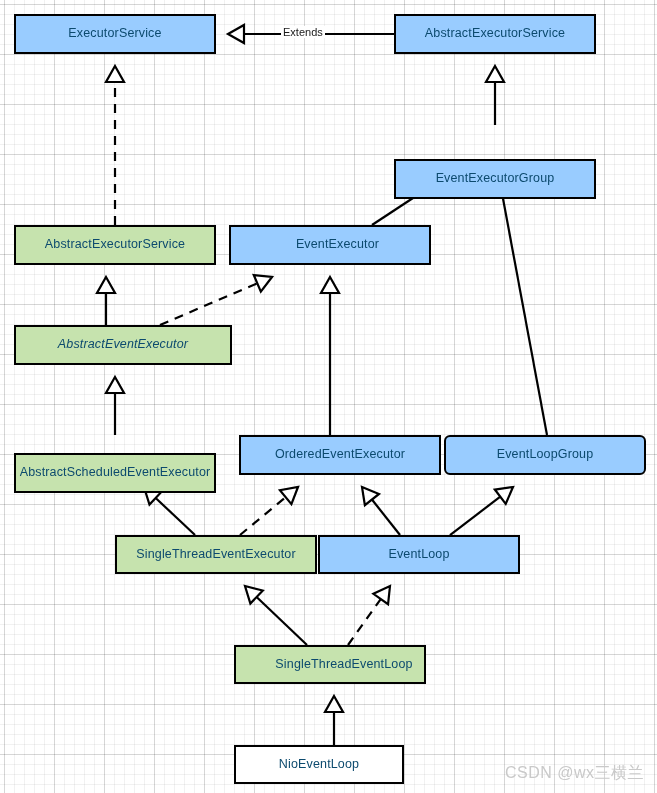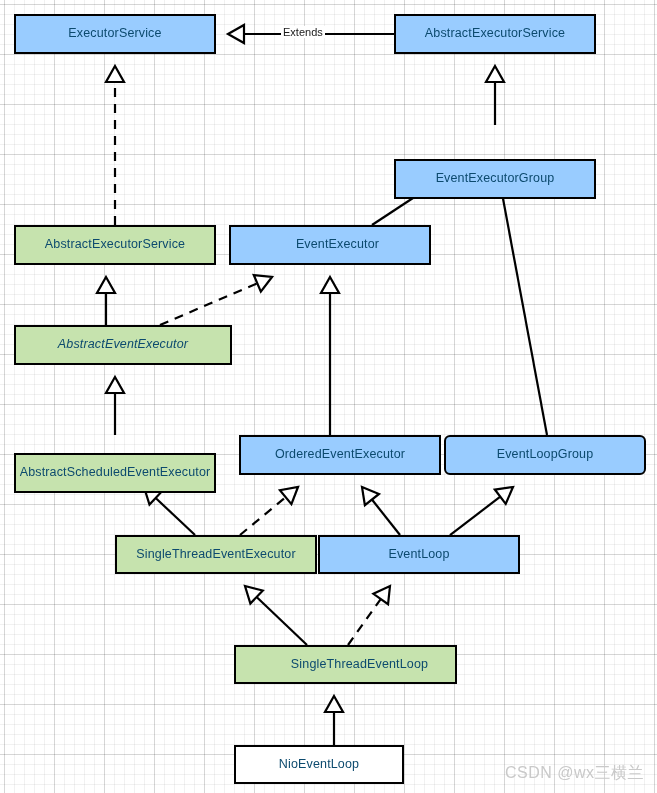--- a/index.html
+++ b/index.html
@@ -160,21 +160,21 @@
       </div>
       <div class="uml-node" style="left: 444px; top: 435px; width: 202px; height: 40px; background: rgb(153, 204, 255); border-color: rgb(0, 0, 0); border-radius: 6px;">
         <span>EventLoopGroup</span>
       </div>
       <div class="uml-node" style="left: 115px; top: 535px; width: 202px; height: 39px; background: rgb(198, 227, 174); border-color: rgb(0, 0, 0);">
         <span>SingleThreadEventExecutor</span>
       </div>
       <div class="uml-node" style="left: 318px; top: 535px; width: 202px; height: 39px; background: rgb(153, 204, 255); border-color: rgb(0, 0, 0);">
         <span>EventLoop</span>
       </div>
-      <div class="uml-node" style="left: 234px; top: 645px; width: 223px; height: 39px; background: rgb(198, 227, 174); border-color: rgb(0, 0, 0); padding-left: 28px;">
+      <div class="uml-node" style="left: 234px; top: 645px; width: 192px; height: 39px; background: rgb(198, 227, 174); border-color: rgb(0, 0, 0); padding-left: 28px;">
         <span>SingleThreadEventLoop</span>
       </div>
       <div class="uml-node" style="left: 234px; top: 745px; width: 170px; height: 39px; background: rgb(255, 255, 255); border-color: rgb(0, 0, 0);">
         <span>NioEventLoop</span>
       </div>
     </div>
 
   <div id="label-layer">
       <div class="edge-label" style="left: 281px; top: 26px; text-align: right;">Extends</div>
     </div>

